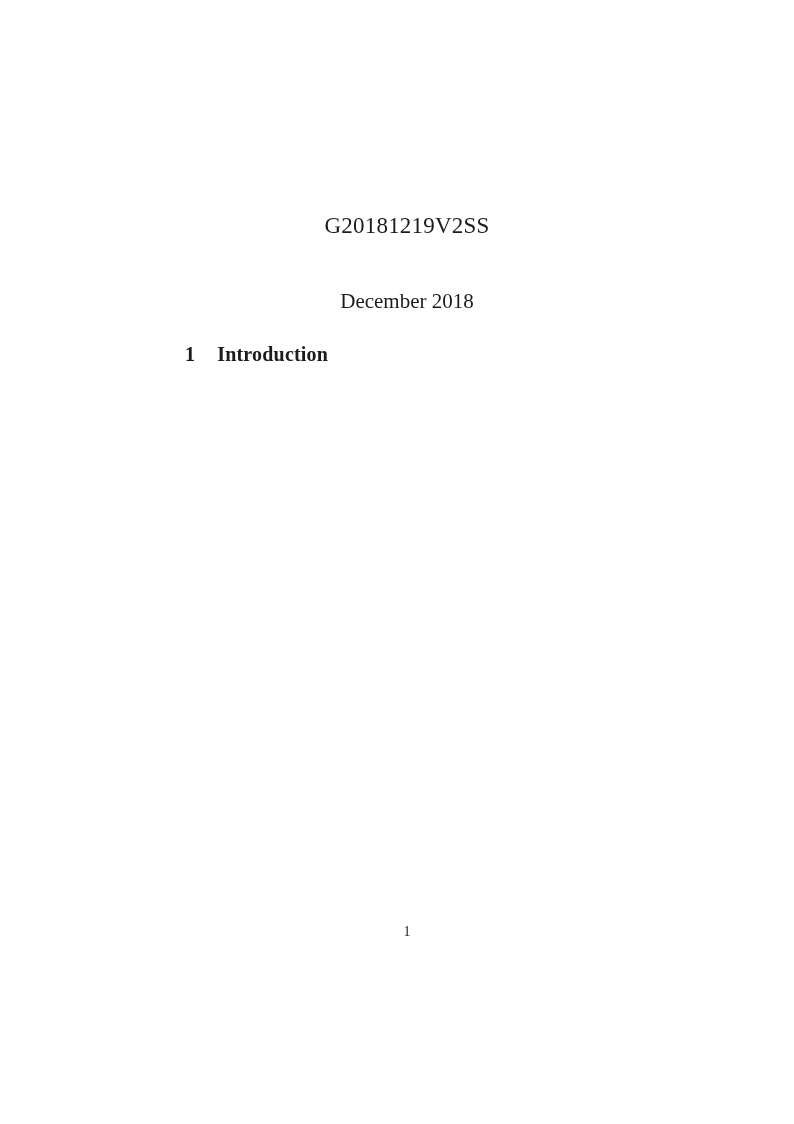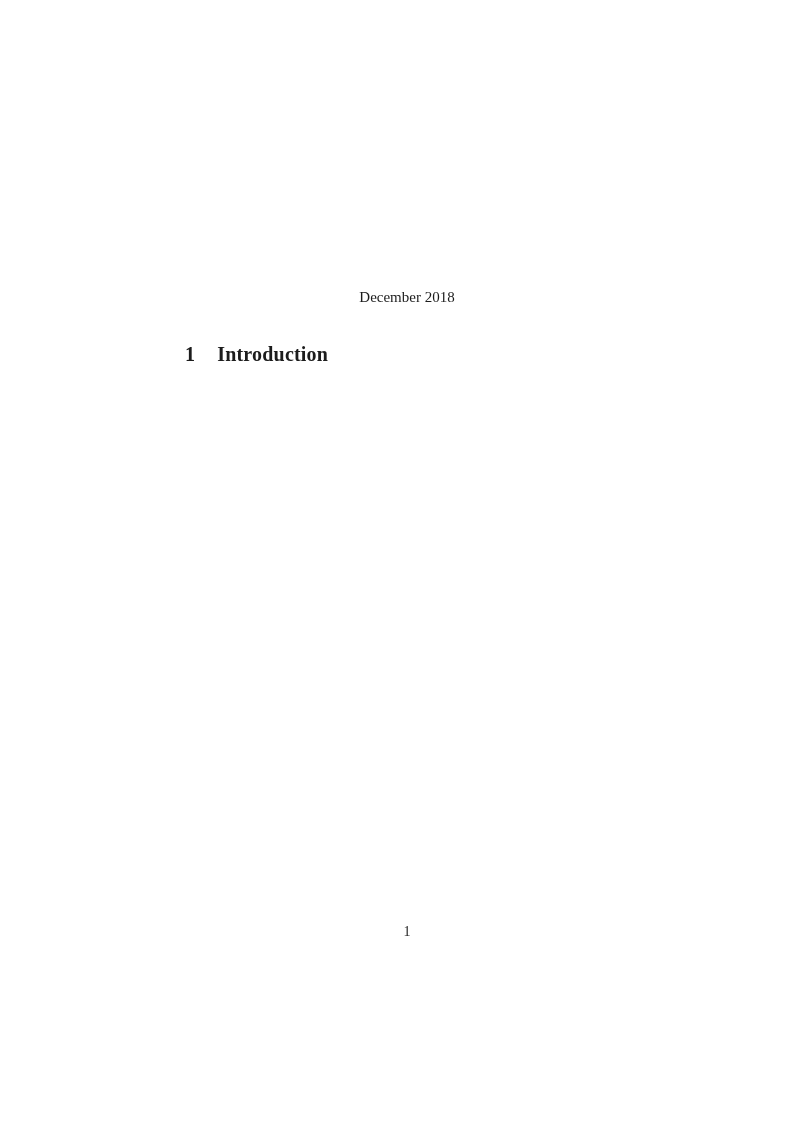--- a/index.html
+++ b/index.html
@@ -49,21 +49,21 @@
     font-size: 15px;
     font-weight: 400;
   }
 
   .doc-date {
     position: absolute;
     top: 289px;
     left: 0;
     width: 100%;
     text-align: center;
-    font-size: 15px;
+    font-size: 21px;
     font-weight: 400;
   }
 
   .section-heading {
     position: absolute;
     top: 343px;
     left: 8px;
     font-size: 20px;
     font-weight: 700;
     letter-spacing: 0.2px;
@@ -83,20 +83,21 @@
     font-size: 14px;
     font-weight: 400;
   }
 </style>
 </head>
 <body>
 
 <div class="page">
   <div class="textblock">
 
+    <div class="doc-title">G20181219V2SS</div>
 
 
     <div class="doc-date">December 2018</div>
 
     <div class="section-heading">
       <span class="section-number">1</span><span>Introduction</span>
     </div>
 
     <div class="page-footer">1</div>
 

